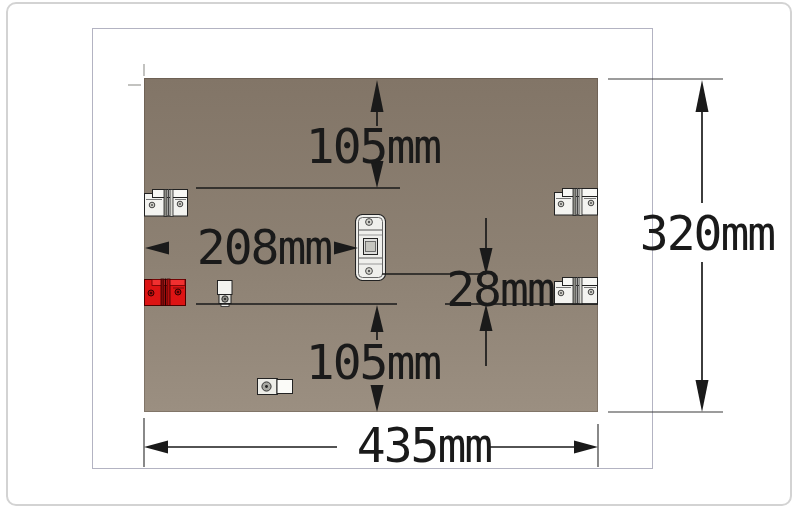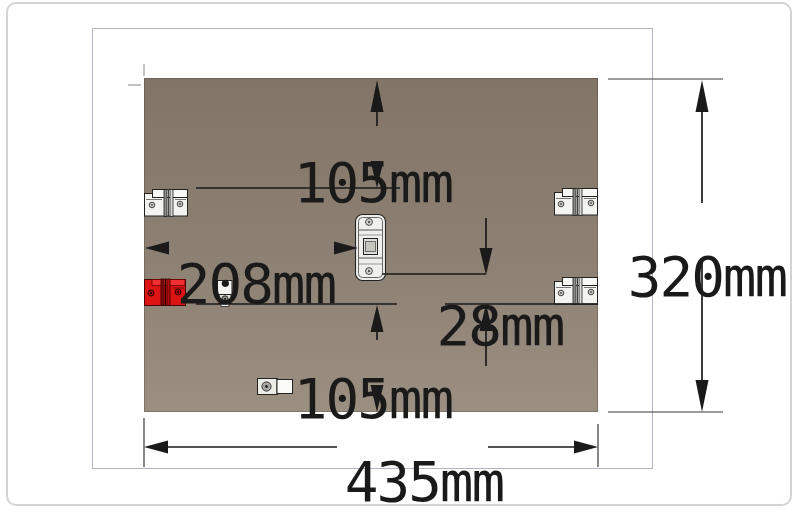--- a/index.html
+++ b/index.html
@@ -19,22 +19,22 @@
     background:#ffffff;
   }
   .panel{
     position:absolute;left:144px;top:78px;width:454px;height:334px;
     background:linear-gradient(to bottom, var(--panel-top,#827567) 0%, #8d8173 55%, var(--panel-bottom,#9b8f81) 100%);
     box-shadow:inset 0 0 0 1px rgba(50,40,30,0.25);
   }
   .comp{position:absolute;line-height:0;}
   .dim-label{
     position:absolute;transform:translate(-50%,-50%);
-    font-size:56px;color:var(--ink,#1a1a1a);
-    letter-spacing:-2px;white-space:nowrap;line-height:1;margin-top:37px;
+    font-size:48px;color:var(--ink,#1a1a1a);
+    letter-spacing:-2px;white-space:nowrap;line-height:1;
   }
   svg.overlay{position:absolute;left:0;top:0;pointer-events:none;}
   .ol line{stroke:var(--ink,#1a1a1a);stroke-width:1.7;}
   .ol .ext{stroke:#3a3a3a;stroke-width:1.2;}
   .ol .stub{stroke:#9a9a96;stroke-width:1.2;}
   .ol polygon{fill:var(--ink,#1a1a1a);stroke:none;}
 </style>
 </head>
 <body>
 
@@ -184,17 +184,17 @@
     <line x1="702" y1="262" x2="702" y2="381"></line>
     <polygon points="702,412 695.5,380 708.5,380"></polygon>
   </g>
   <g class="ol">
     <line class="stub" x1="144" y1="64" x2="144" y2="76"></line>
     <line class="stub" x1="128" y1="85" x2="141" y2="85"></line>
   </g>
 </svg>
 
 <div class="dim-label" style="left:373px;top:146px">105mm</div>
-<div class="dim-label" style="left:256px;top:247px">208mm</div>
+<div class="dim-label" style="left:264px;top:247px">208mm</div>
 <div class="dim-label" style="left:500px;top:289px">28mm</div>
 <div class="dim-label" style="left:373px;top:362px">105mm</div>
 <div class="dim-label" style="left:424px;top:445px">435mm</div>
-<div class="dim-label" style="left:707px;top:240px">320mm</div>
+<div class="dim-label" style="left:707px;top:233px">320mm</div>
 
 </body></html>

